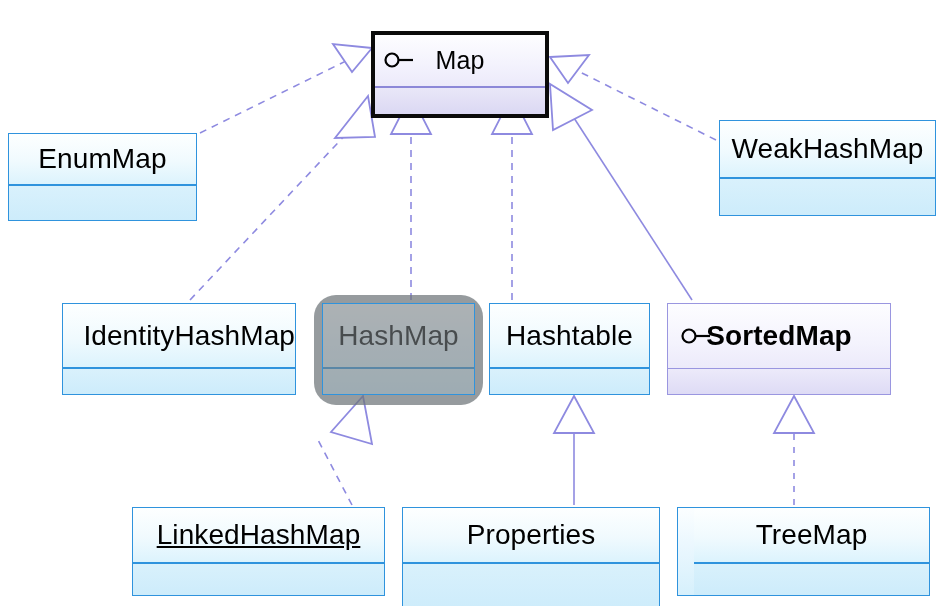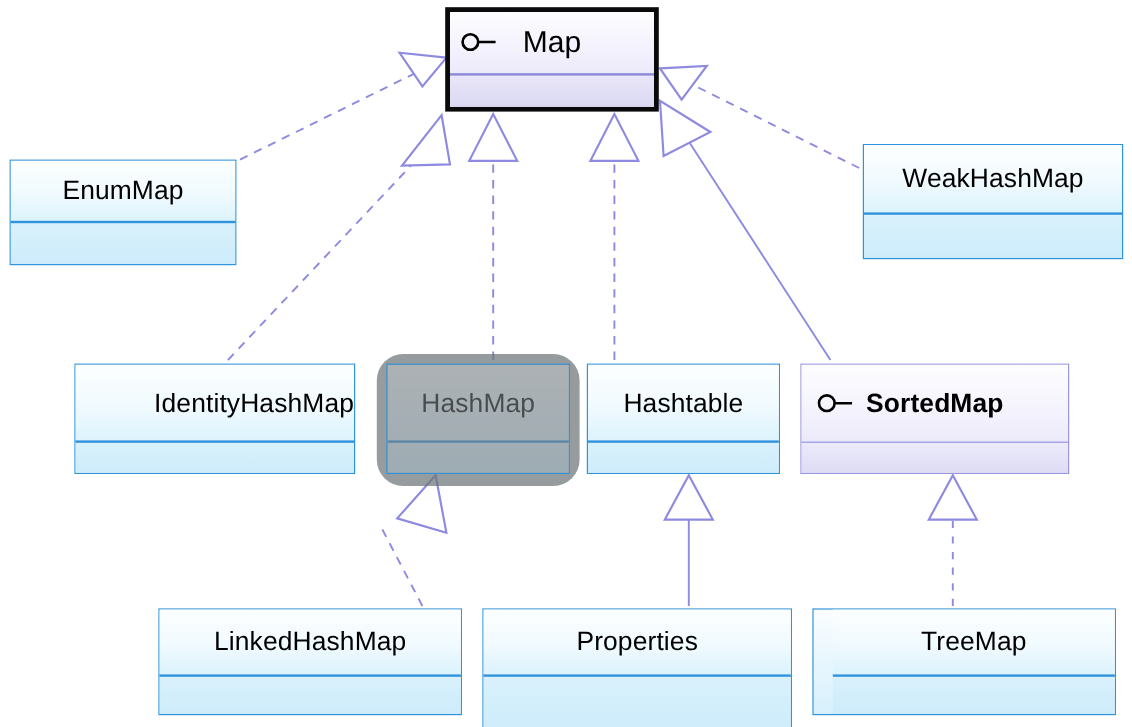--- a/index.html
+++ b/index.html
@@ -72,20 +72,21 @@
     border-bottom:1.5px solid #9a96e0;
   }
   .iface .compartment{
     background:linear-gradient(to bottom,#eceafa 0%,#dedbf5 100%);
   }
 
   
   .root{
     border:4px solid #0a0a0a;
     background:linear-gradient(to bottom,#fcfcff 0%,#efeffb 50%,#e0dff7 100%);
+    margin-top:25px;
   }
   .root .title{
     background:linear-gradient(to bottom,#fdfdff 0%,#f3f2fd 60%,#eceafa 100%);
     border-bottom:2px solid #8c88d8;
   }
   .root .compartment{
     background:linear-gradient(to bottom,#e9e7f8 0%,#dbd8f3 100%);
   }
 
   
@@ -113,21 +114,21 @@
   }
 
   
   .iface-icon{
     position:absolute;
     display:block;
   }
 
   
   .t-lg{font-size:25px;}
-  .t-md{font-size:22px;}
+  .t-md{font-size:28px;}
 </style>
 </head>
 <body>
 
 <div id="canvas">
 
   <svg id="edges" viewBox="0 0 943 606" width="943" height="606">
 
     <g>
       <path d="M 200 133 L 352 58" stroke="#8e8ae0" stroke-width="1.6" fill="none" stroke-dasharray="7,6"></path>
@@ -228,21 +229,21 @@
     <div class="title" style="height:65px;font-weight:bold;">
       <svg class="iface-icon" style="left:12px; top:22px;" width="34" height="20" viewBox="0 0 34 20">
         <circle cx="9" cy="10" r="6.5" fill="none" stroke="#000000" stroke-width="2.2"></circle>
         <line x1="16" y1="10" x2="30" y2="10" stroke="#000000" stroke-width="2.2"></line>
       </svg>
       <span class="label t-md">SortedMap</span>
     </div>
     <div class="compartment"></div>
   </div>
 
-  <div class="node cls" style="left:132px; top:507px; width:253px; height:89px;">
+  <div class="node cls" style="left:132px; top:507px; width:253px; height:89px;text-decoration:underline;">
     <div class="title" style="height:56px;">
       <span class="label t-md">LinkedHashMap</span>
     </div>
     <div class="compartment"></div>
   </div>
 
   <div class="node cls" style="left:402px; top:507px; width:258px; height:104px;">
     <div class="title" style="height:56px;">
       <span class="label t-md">Properties</span>
     </div>

